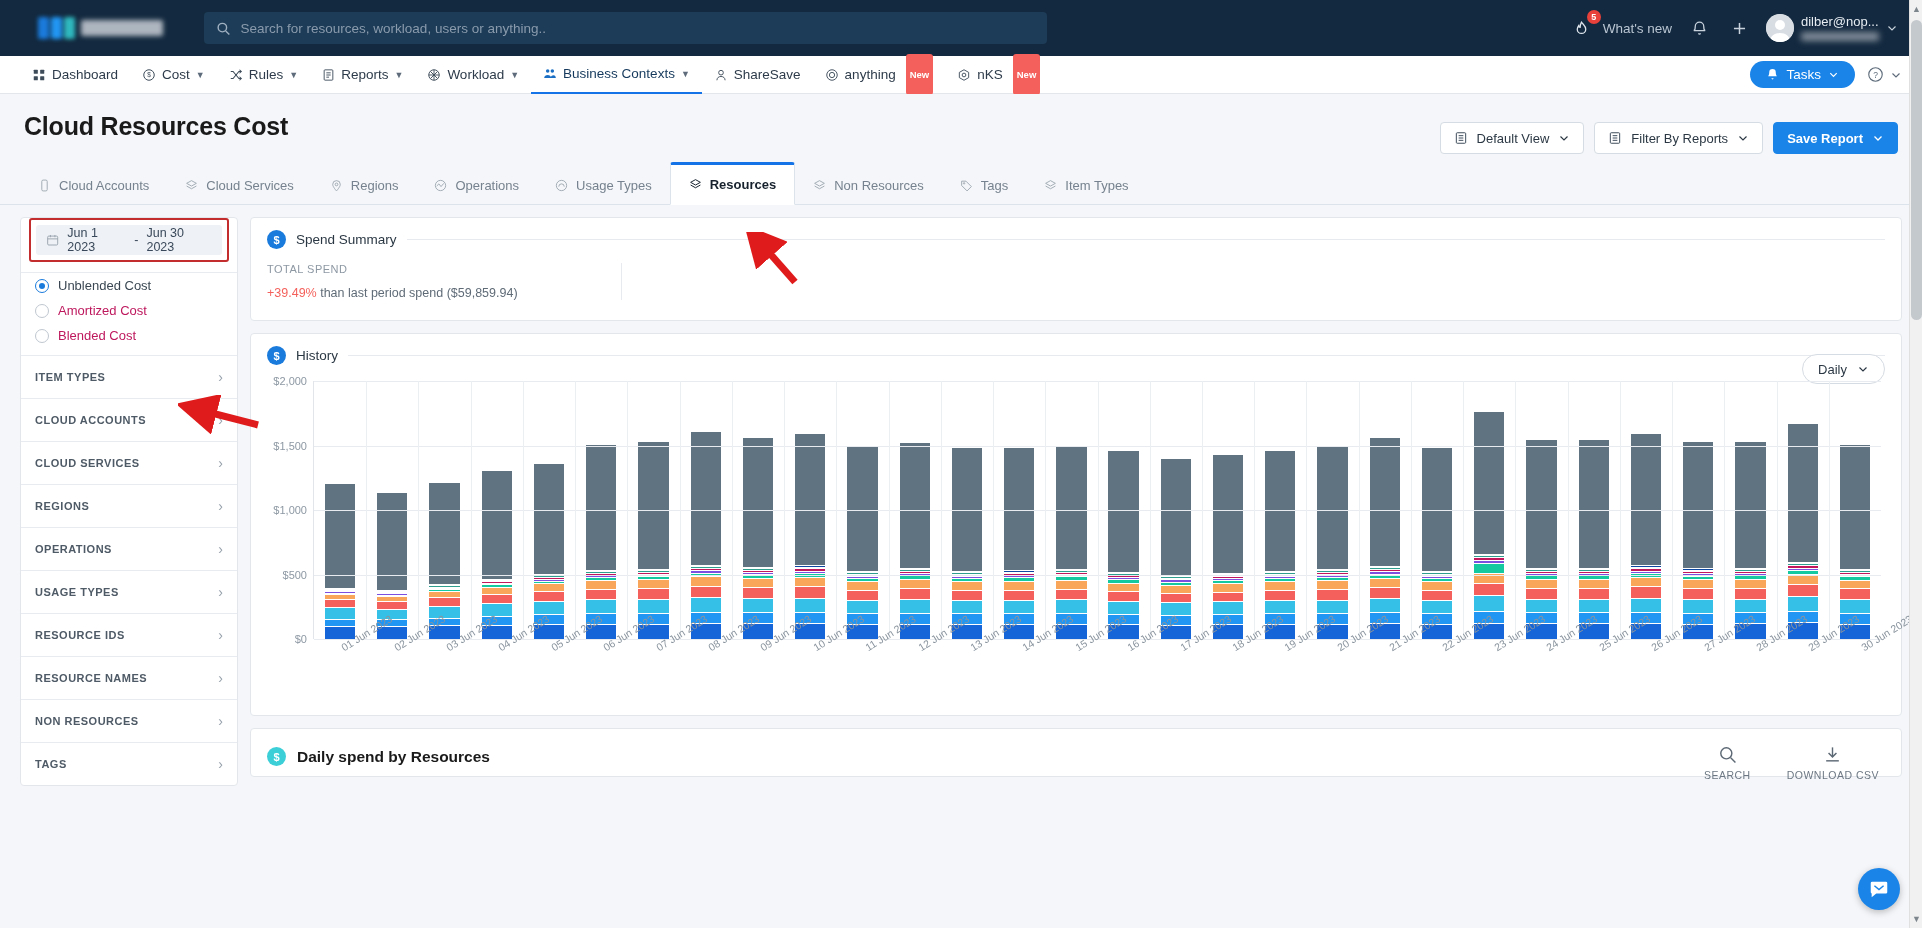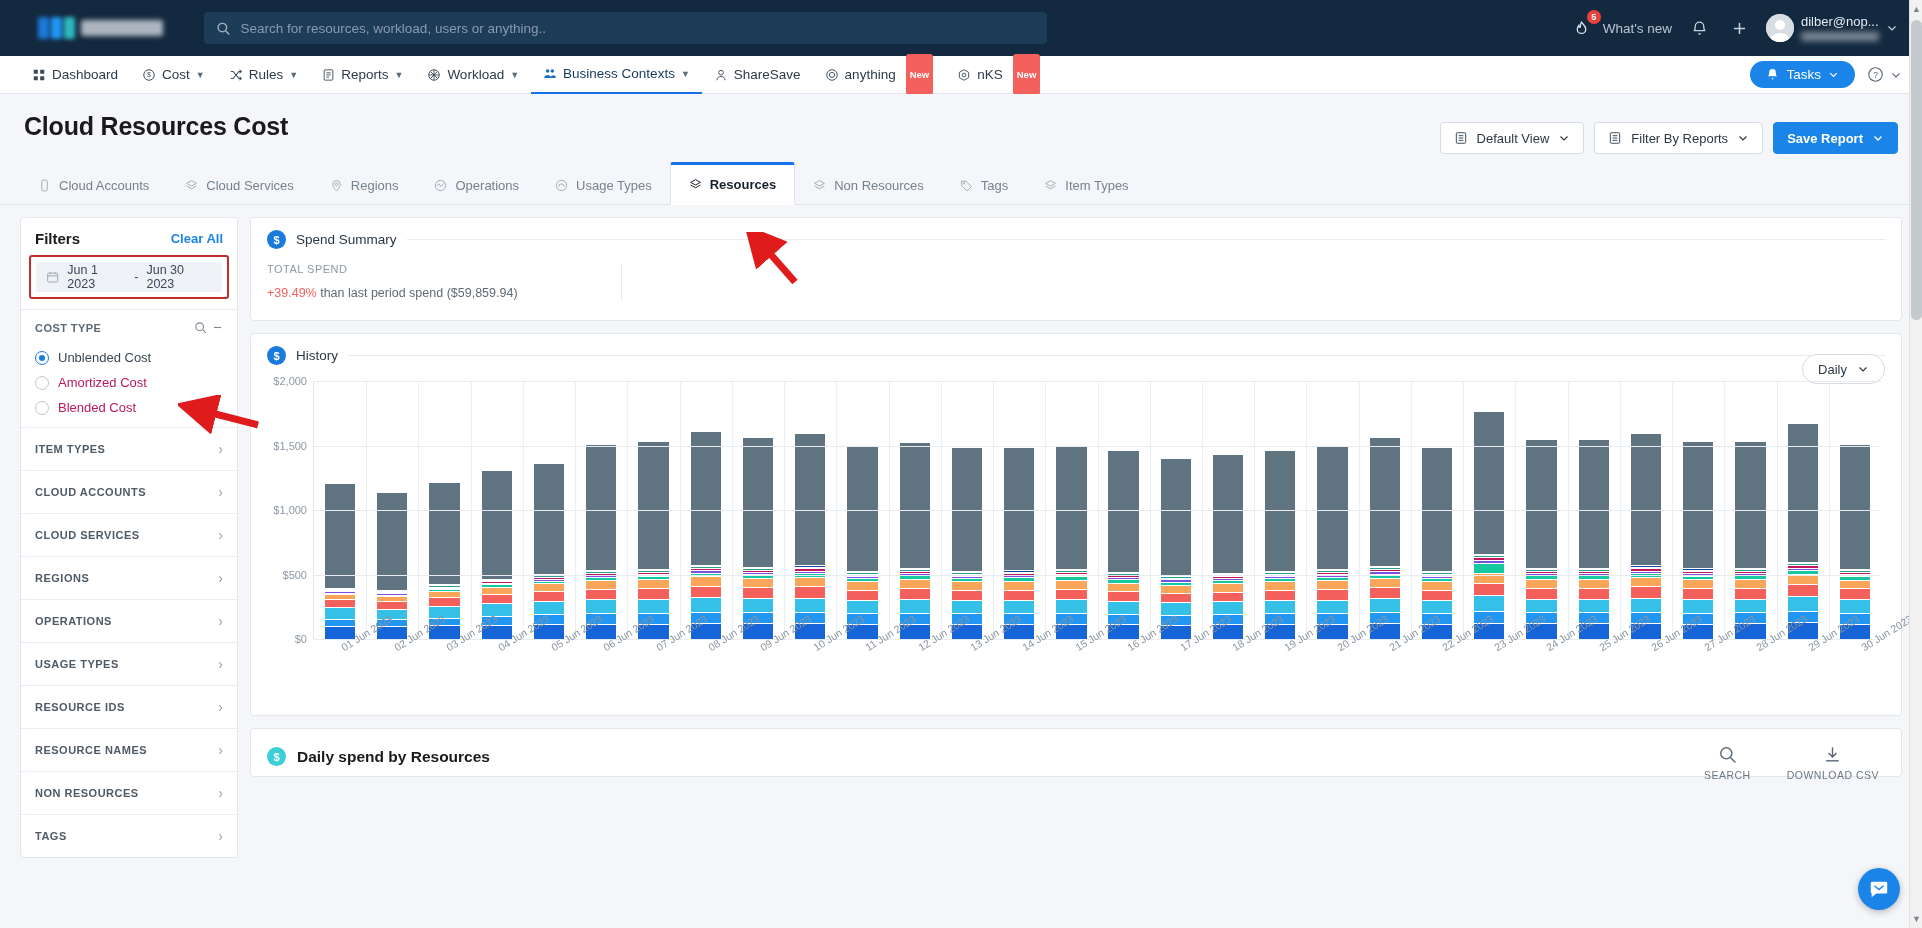--- a/index.html
+++ b/index.html
@@ -475,52 +475,36 @@
         <polyline points="3,13 12,18 21,13"></polyline>
     </svg>
       <span>Item Types</span>
   </div>
 </div>
 
 <div class="content">
 
   <div class="sidebar">
     <div class="filters-card">
-      <div class="filters-head">
-        <div class="t">Filters</div>
-        <div class="c">Clear All</div>
-      </div>
 
       <div class="daterange-outer">
         <div class="daterange">
           <svg width="14" height="14" viewBox="0 0 24 24" fill="none" stroke="#9aa4ae" stroke-width="1.7">
             <rect x="3" y="5" width="18" height="16" rx="2"></rect>
               <line x1="3" y1="10" x2="21" y2="10"></line>
             <line x1="8" y1="3" x2="8" y2="7"></line>
               <line x1="16" y1="3" x2="16" y2="7"></line>
           </svg>
           <span>Jun 1 2023</span>
           <span>-</span>
           <span>Jun 30 2023</span>
         </div>
       </div>
 
       <div class="sec">
-        <div class="sec-head">
-          <div class="lbl">COST TYPE</div>
-          <div class="ic">
-            <svg width="13" height="13" viewBox="0 0 24 24" fill="none" stroke="#7c8792" stroke-width="2">
-              <circle cx="10.5" cy="10.5" r="7"></circle>
-                <line x1="16" y1="16" x2="22" y2="22"></line>
-            </svg>
-            <svg width="11" height="11" viewBox="0 0 24 24" stroke="#7c8792" stroke-width="2.4">
-                <line x1="4" y1="12" x2="20" y2="12"></line>
-              </svg>
-          </div>
-        </div>
         <div class="radio-row">
           <div class="radio on"></div>
           <div class="rl">Unblended Cost</div>
         </div>
         <div class="radio-row muted">
           <div class="radio"></div>
           <div class="rl">Amortized Cost</div>
         </div>
         <div class="radio-row muted" style="padding-bottom:12px;">
           <div class="radio"></div>

